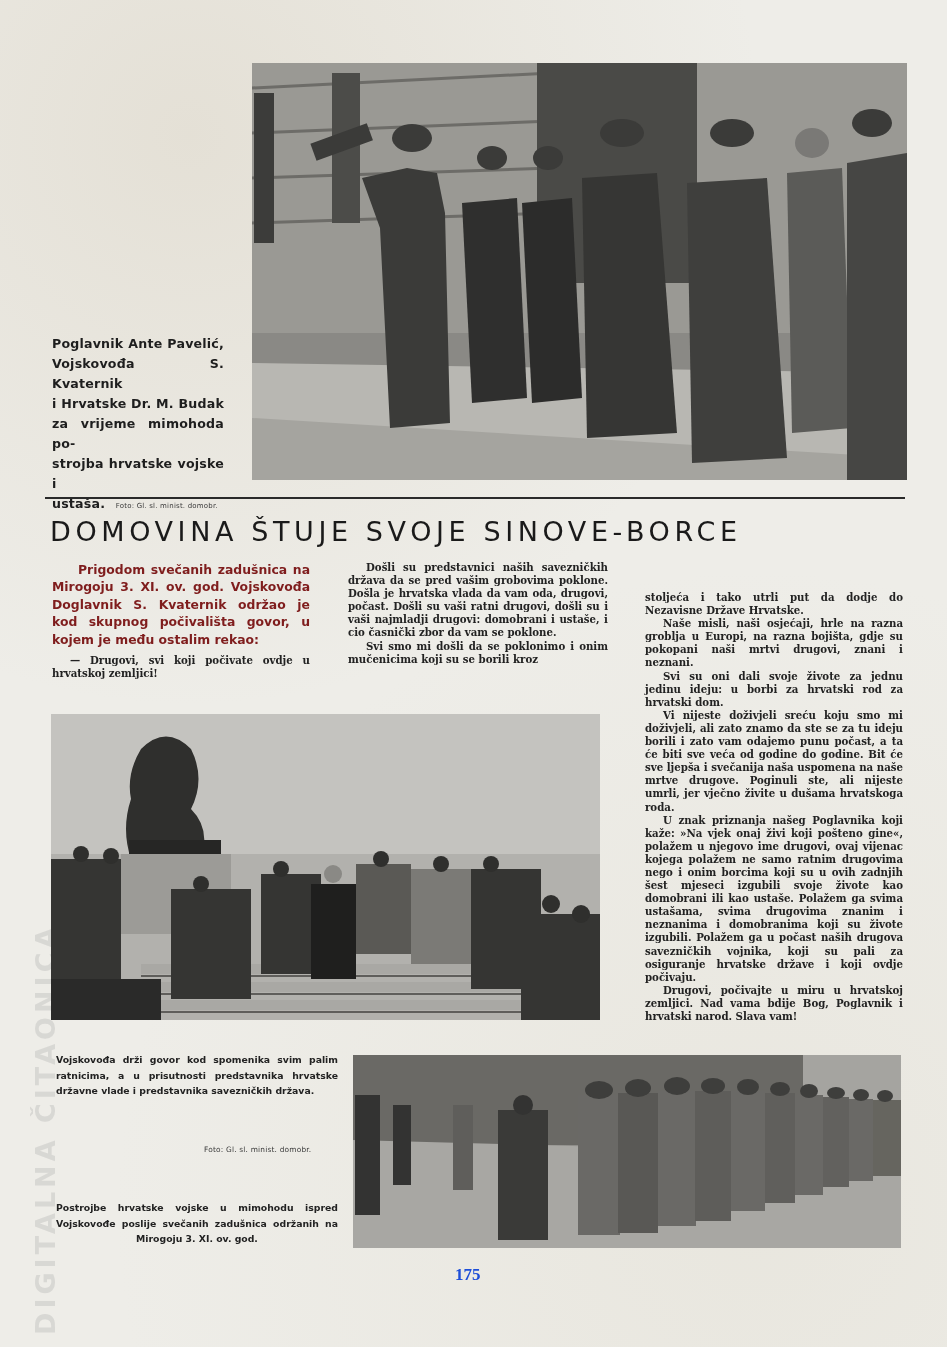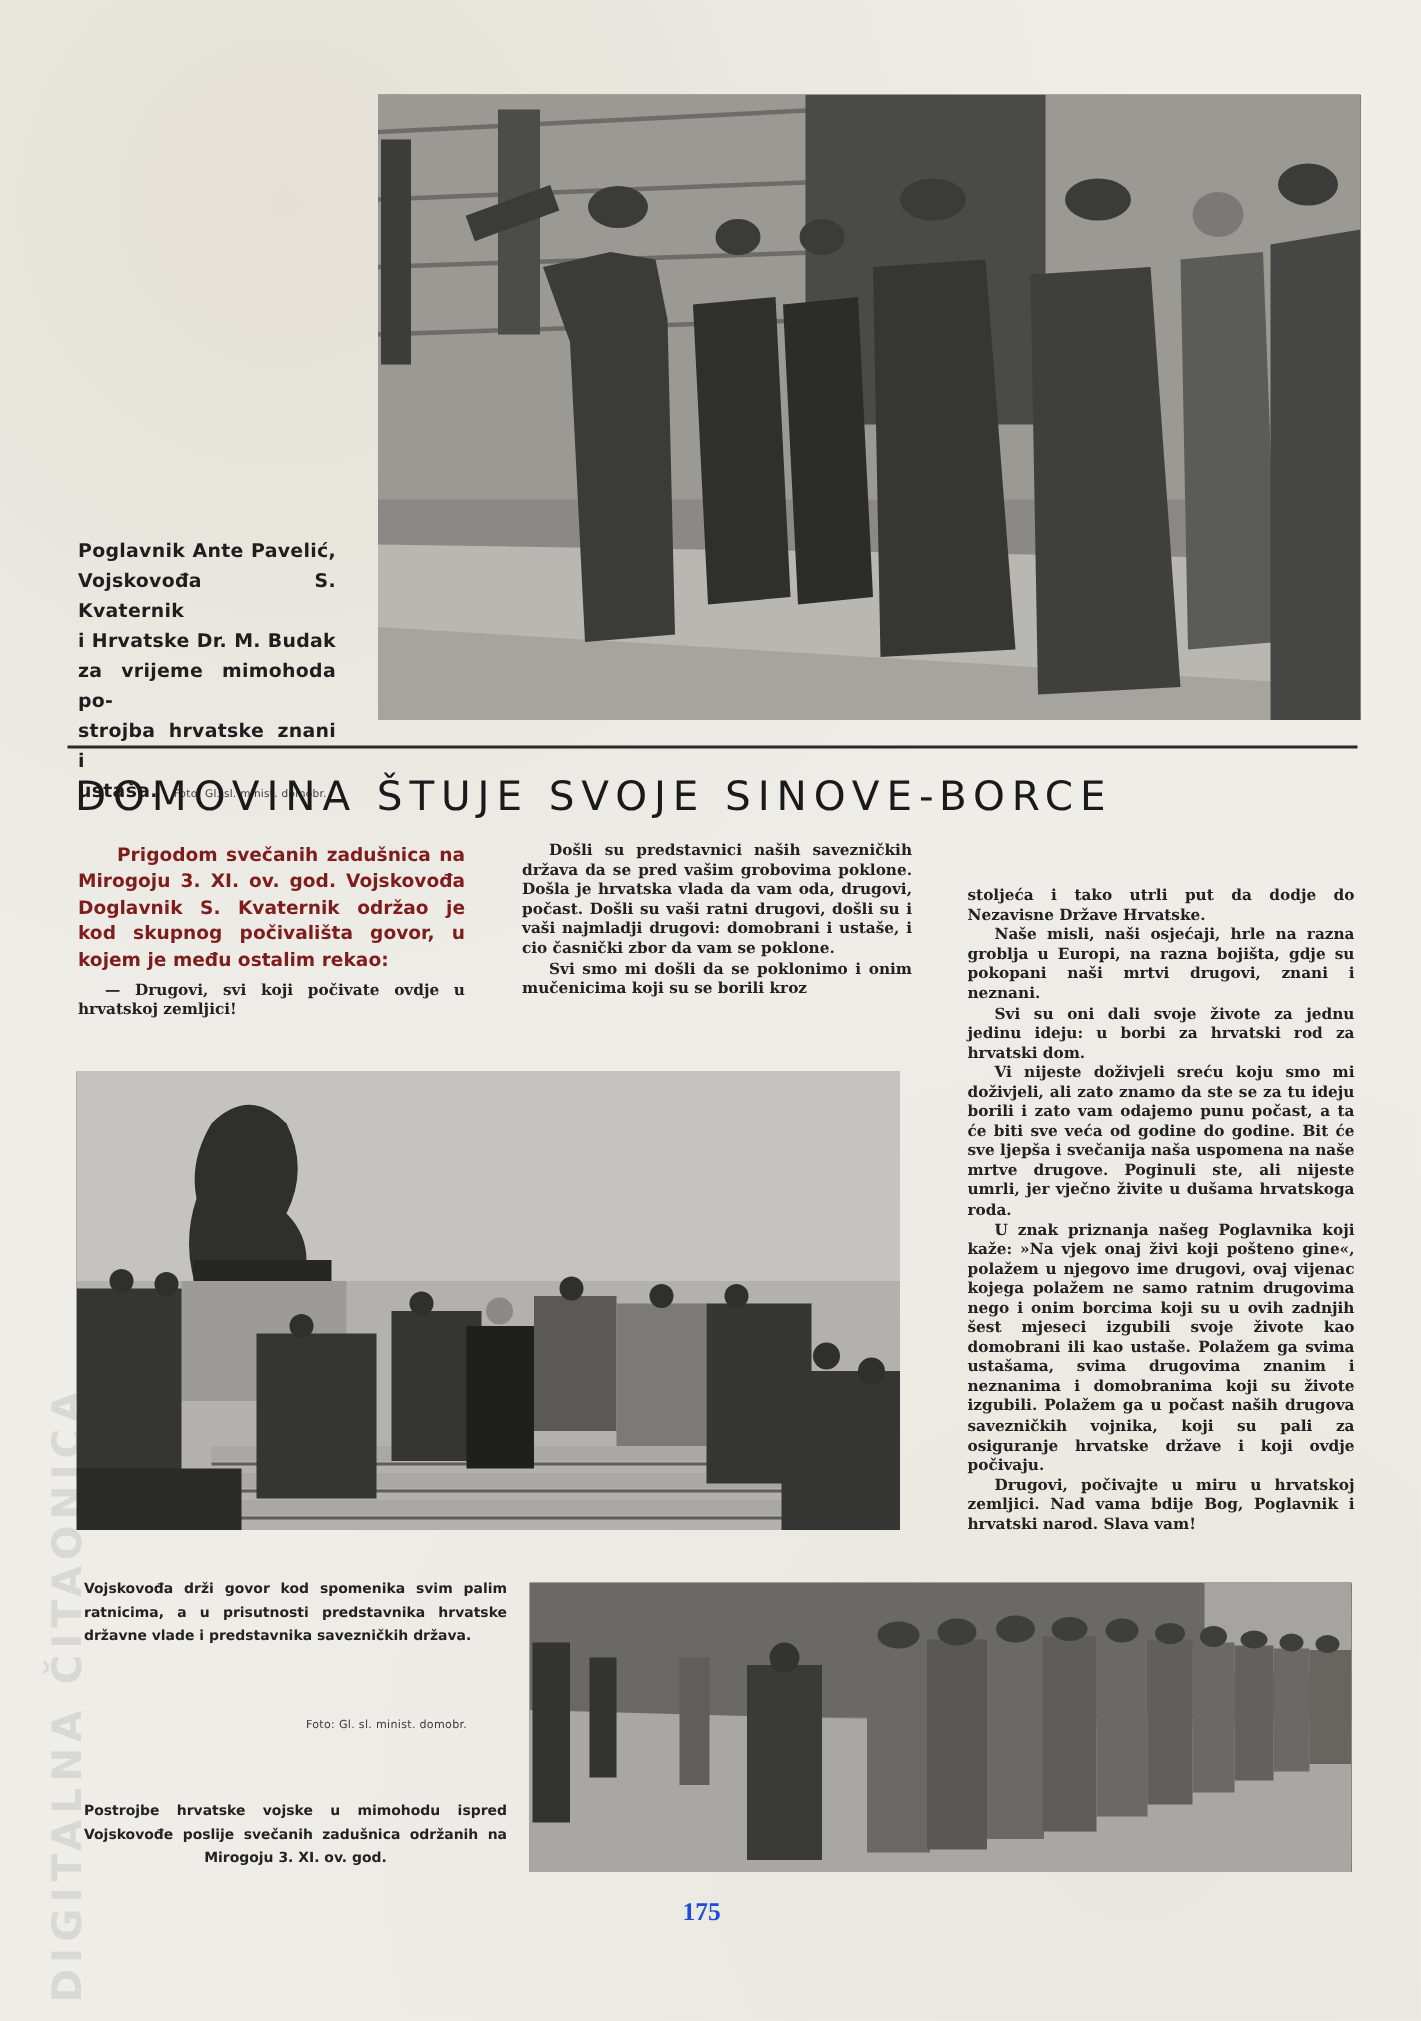--- a/index.html
+++ b/index.html
@@ -110,26 +110,26 @@
       <path d="M435,120 l80,-5 l20,280 l-95,5 z" fill="#3f3f3d"></path>
       <ellipse cx="480" cy="70" rx="22" ry="14"></ellipse>
       <path d="M535,110 l55,-5 l10,260 l-60,5 z" fill="#5b5b58"></path>
       <ellipse cx="560" cy="80" rx="17" ry="15" fill="#7a7976"></ellipse>
       <path d="M595,100 l60,-10 l0,327 l-60,0 z" fill="#464644"></path>
       <ellipse cx="620" cy="60" rx="20" ry="14"></ellipse>
     </g>
   </svg>
 </div>
 
-<div class="abs cap-main" style="left:52px; top:357px; width:172px;">
+<div class="abs cap-main" style="left:52px; top:334px; width:172px;">
   <div>Poglavnik Ante Pavelić,</div>
   <div>Vojskovođa S. Kvaternik</div>
   <div>i Hrvatske Dr. M. Budak</div>
   <div>za vrijeme mimohoda po-</div>
-  <div>strojba hrvatske znani i</div>
+  <div>strojba hrvatske vojske i</div>
   <div class="last" style="text-align-last:left;">
     <span>ustaša.</span>
     <span class="credit" style="margin-left:6px;">Foto: Gl. sl. minist. domobr.</span>
   </div>
 </div>
 
 <div class="rule" style="left:45px; top:497px; width:860px;"></div>
 
 <div class="abs headline" style="left:50px; top:516px;">DOMOVINA ŠTUJE SVOJE SINOVE-BORCE</div>
 

